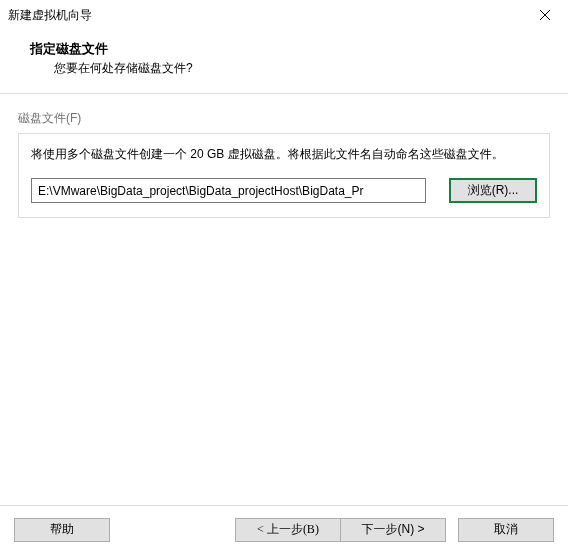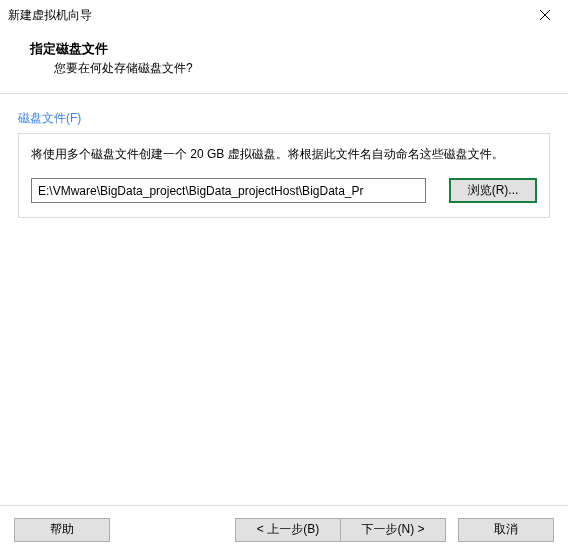--- a/index.html
+++ b/index.html
@@ -58,21 +58,21 @@
       color: #000;
       padding-left: 24px;
     }
     
     .body {
       flex: 1;
       padding: 16px 18px 0 18px;
     }
     .group-label {
       font-size: 12px;
-      color: #3b82f6;
+      color: #737373;
       margin-bottom: 6px;
     }
     .group-box {
       border: 1px solid #dcdcdc;
       padding: 10px 12px 14px 12px;
     }
     .desc {
       font-size: 12px;
       line-height: 1.7;
       color: #000;
@@ -127,21 +127,21 @@
       background: #e1e1e1;
       font-family: inherit;
       font-size: 12px;
       color: #000;
       cursor: default;
       display: inline-flex;
       align-items: center;
       justify-content: center;
     }
     .btn-help   { width: 96px; }
-    .btn-back   { width: 106px; }
+    .btn-back   { width: 106px; font-family: Liberation Serif, serif; }
     .btn-next   { width: 106px; margin-left: -1px; }
     .btn-cancel { width: 96px; margin-left: 12px; }
   </style>
 </head>
 <body>
 
 <div class="window">
 
   <div class="titlebar">
     <div class="titlebar-title">新建虚拟机向导</div>

